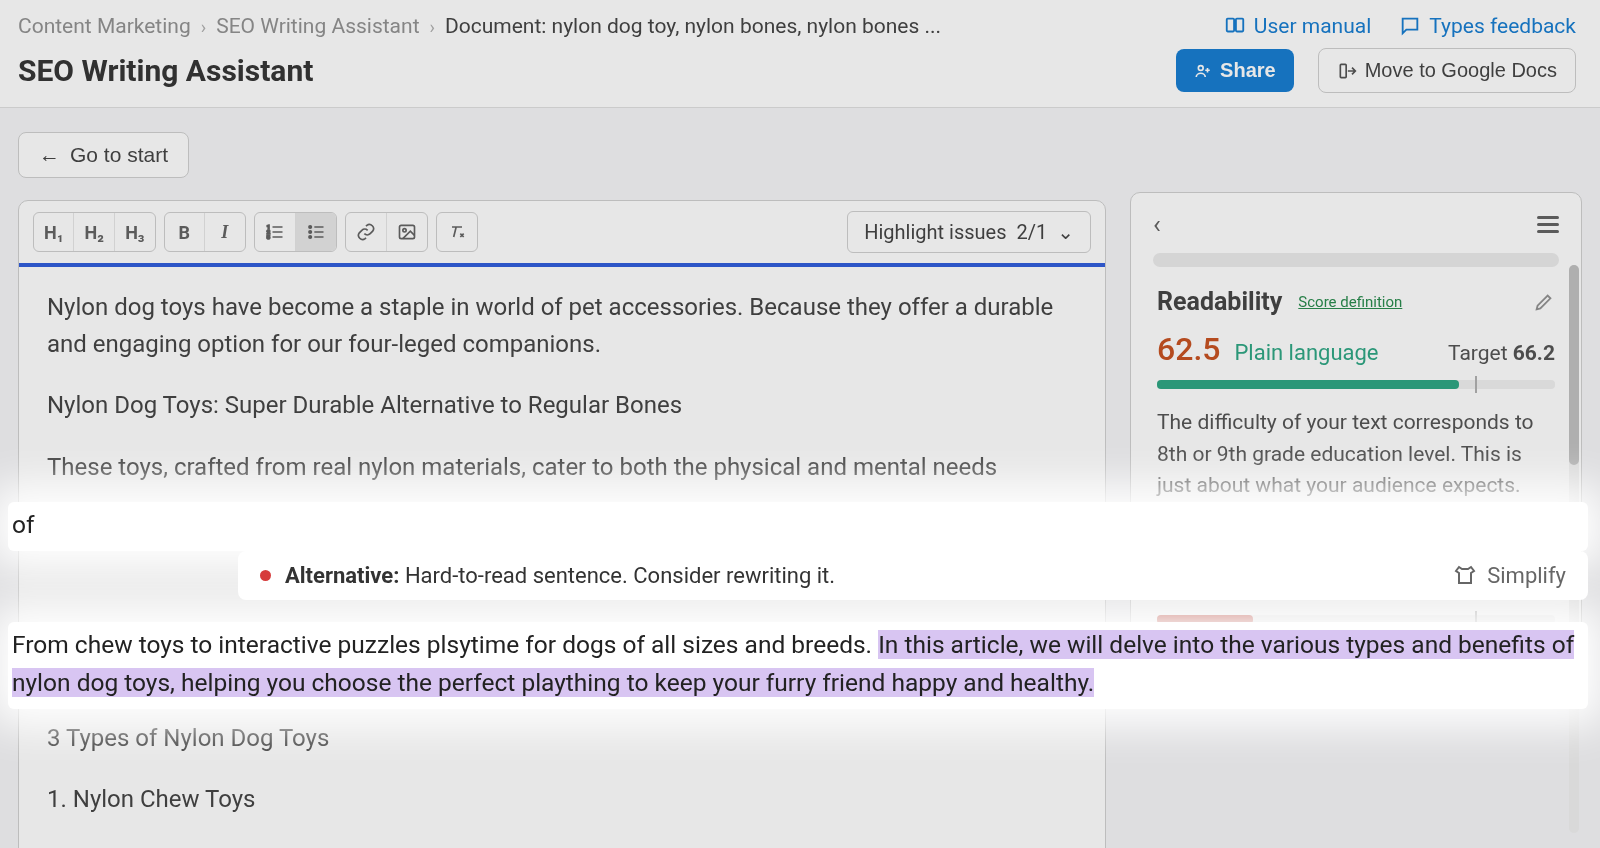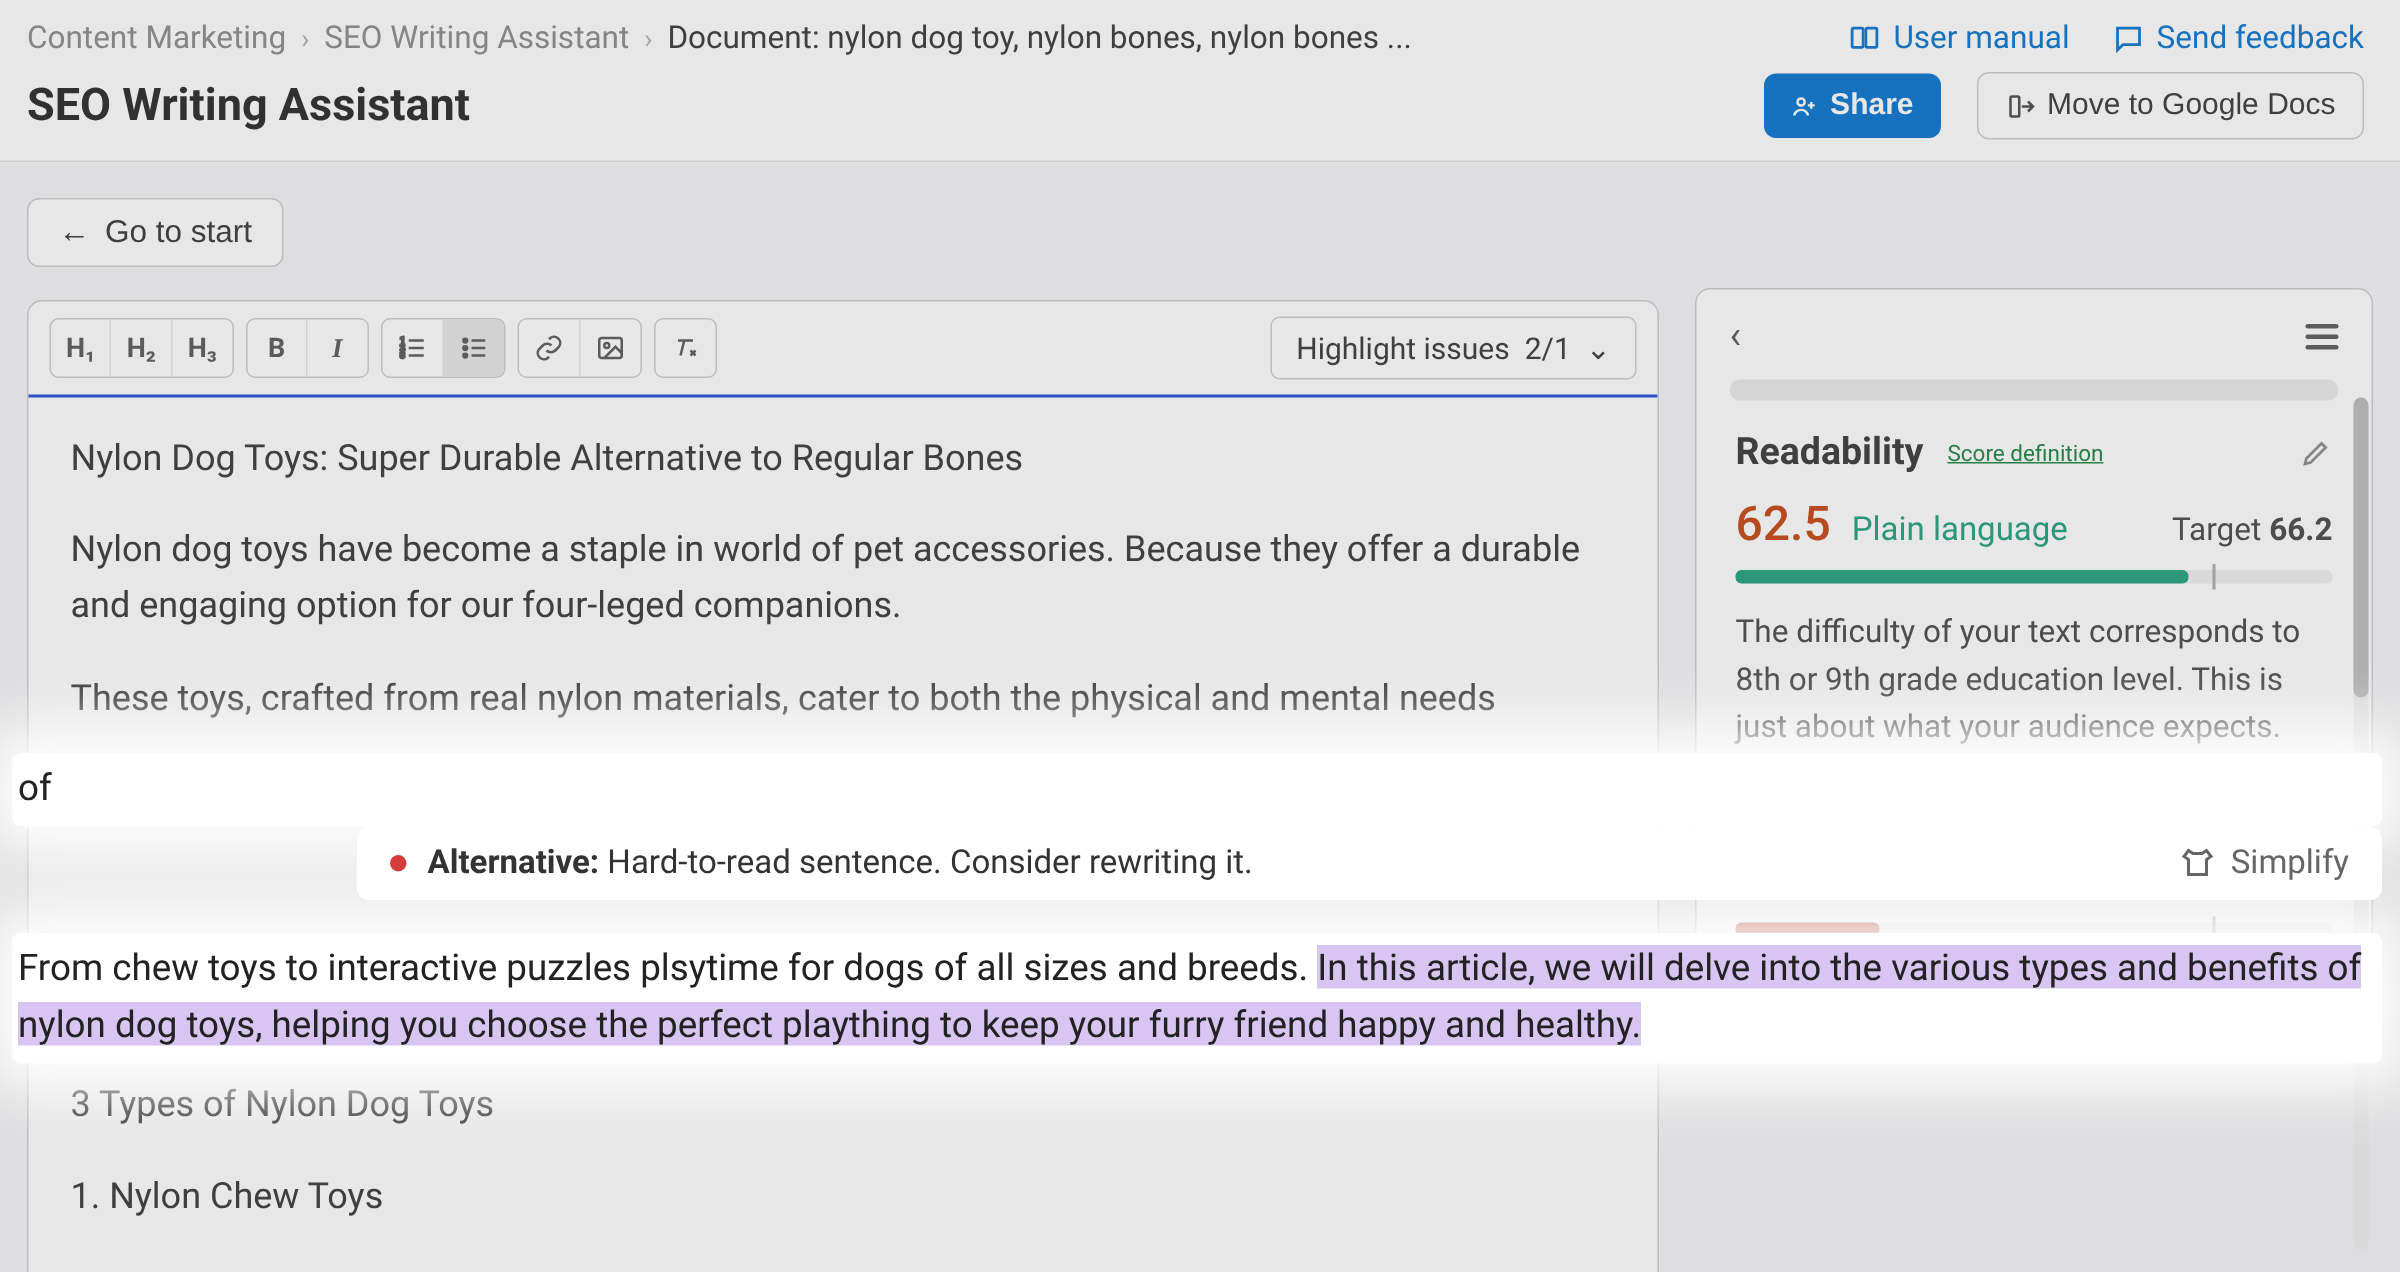--- a/index.html
+++ b/index.html
@@ -101,21 +101,21 @@
   background: #fff;
   border: 1px solid #ccc;
   border-radius: 10px;
   overflow: visible;
 }
 .toolbar {
   display: flex;
   align-items: center;
   padding: 10px 14px;
   gap: 8px;
-  border-bottom: 2px solid #1d4ed8;
+  border-bottom: 4px solid #1d4ed8;
 }
 .toolbar-group {
   display: flex;
   align-items: center;
   border: 1px solid #ccc;
   border-radius: 6px;
   overflow: hidden;
 }
 .toolbar-btn {
   padding: 6px 10px;
@@ -263,21 +263,21 @@
       <svg width="22" height="22" viewBox="0 0 24 24" fill="none" stroke="#0071cd" stroke-width="2">
           <rect x="3" y="4" width="8" height="14" rx="1"></rect>
           <rect x="13" y="4" width="8" height="14" rx="1"></rect>
         </svg>
       <span>User manual</span>
     </div>
     <div class="top-link">
       <svg width="22" height="22" viewBox="0 0 24 24" fill="none" stroke="#0071cd" stroke-width="2">
           <path d="M4 4h16v12H8l-4 4V4z"></path>
         </svg>
-      <span>Send feedback</span>
+      <span>Types feedback</span>
     </div>
   </div>
   <div class="header-row2">
     <div class="page-title">SEO Writing Assistant</div>
     <div class="btn-group">
       <button class="btn btn-primary">
         <svg width="18" height="18" viewBox="0 0 24 24" fill="none" stroke="#fff" stroke-width="2.2">
             <circle cx="9" cy="8" r="3.2"></circle>
             <path d="M3 20c0-3 3-5 6-5s6 2 6 5"></path>
             <path d="M18 8v6M15 11h6"></path>
@@ -354,22 +354,22 @@
         </div>
         <div class="toolbar-spacer"></div>
         <div class="highlight-issues">
           <span>Highlight issues</span>
           <span>2/1</span>
           <span>⌄</span>
         </div>
       </div>
 
       <div class="editor-body">
+        <p>Nylon dog toys have become a staple in world of pet accessories. Because they offer a durable and engaging option for our four-leged companions.</p>
         <p>Nylon Dog Toys: Super Durable Alternative to Regular Bones</p>
-        <p>Nylon dog toys have become a staple in world of pet accessories. Because they offer a durable and engaging option for our four-leged companions.</p>
         <p>These toys, crafted from real nylon materials, cater to both the physical and mental needs</p>
         <div style="height:210px"></div>
         <p>3 Types of Nylon Dog Toys</p>
         <p>1. Nylon Chew Toys</p>
       </div>
     </div>
   </div>
 
   <div class="sidebar" style="position:relative">
     <div class="sidebar-top">

